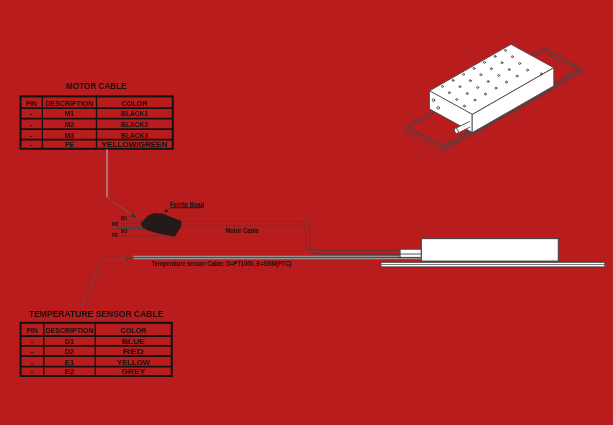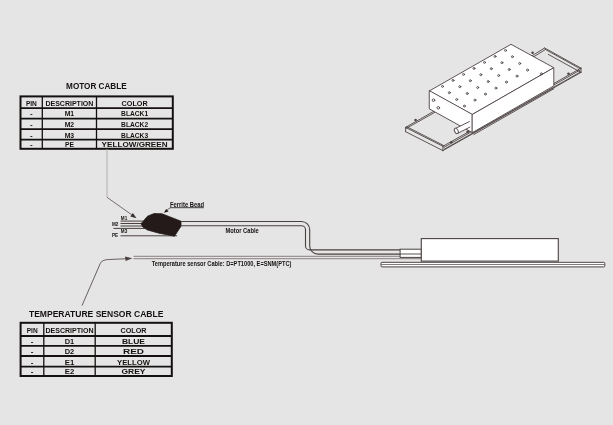--- a/index.html
+++ b/index.html
@@ -1,16 +1,16 @@
 <!DOCTYPE html>
 <html><head>
 <meta charset="utf-8">
 <style>
   html,body{margin:0;padding:0;background:#ffffff;}
-  #page{position:relative;width:613px;height:425px;background:#e5e5e5;overflow:hidden;}
+  #page{position:relative;width:613px;height:425px;background:#b91c1c;overflow:hidden;}
   svg{position:absolute;left:0;top:0;}
   text{font-family:"Liberation Sans",sans-serif;fill:#161111;-webkit-font-smoothing:antialiased;}
   *{-webkit-font-smoothing:antialiased;}
 </style>
 </head>
 <body>
 <div id="page">
 <svg width="613" height="425" viewBox="0 0 613 425">
 <g font-weight="bold" font-size="8px" text-anchor="middle">
 

